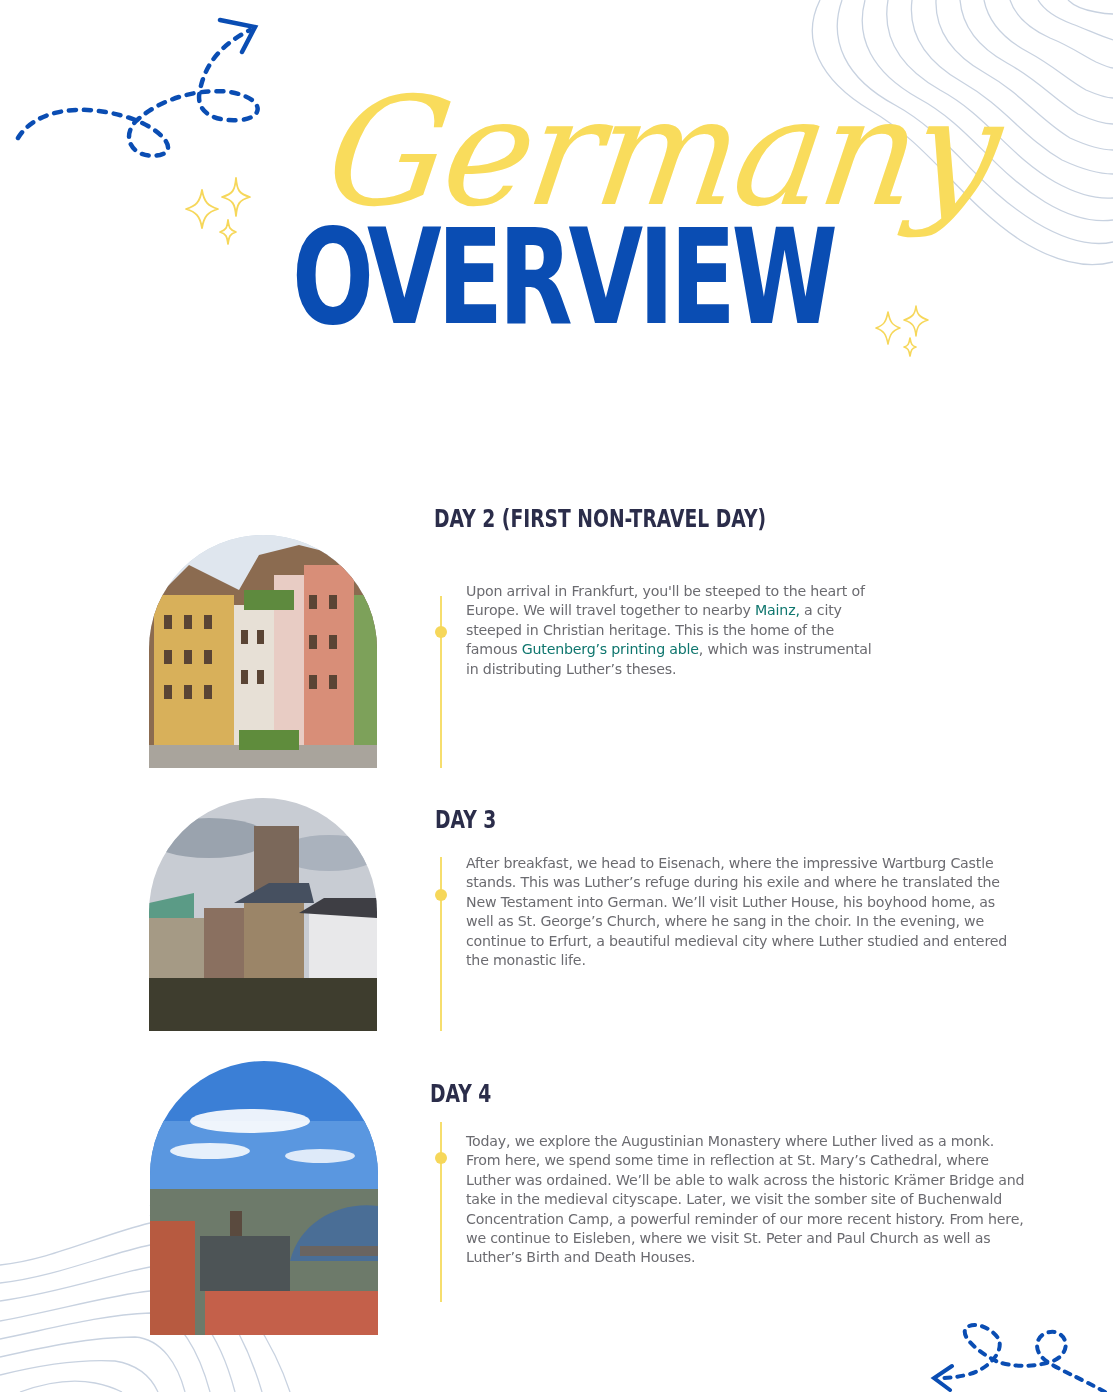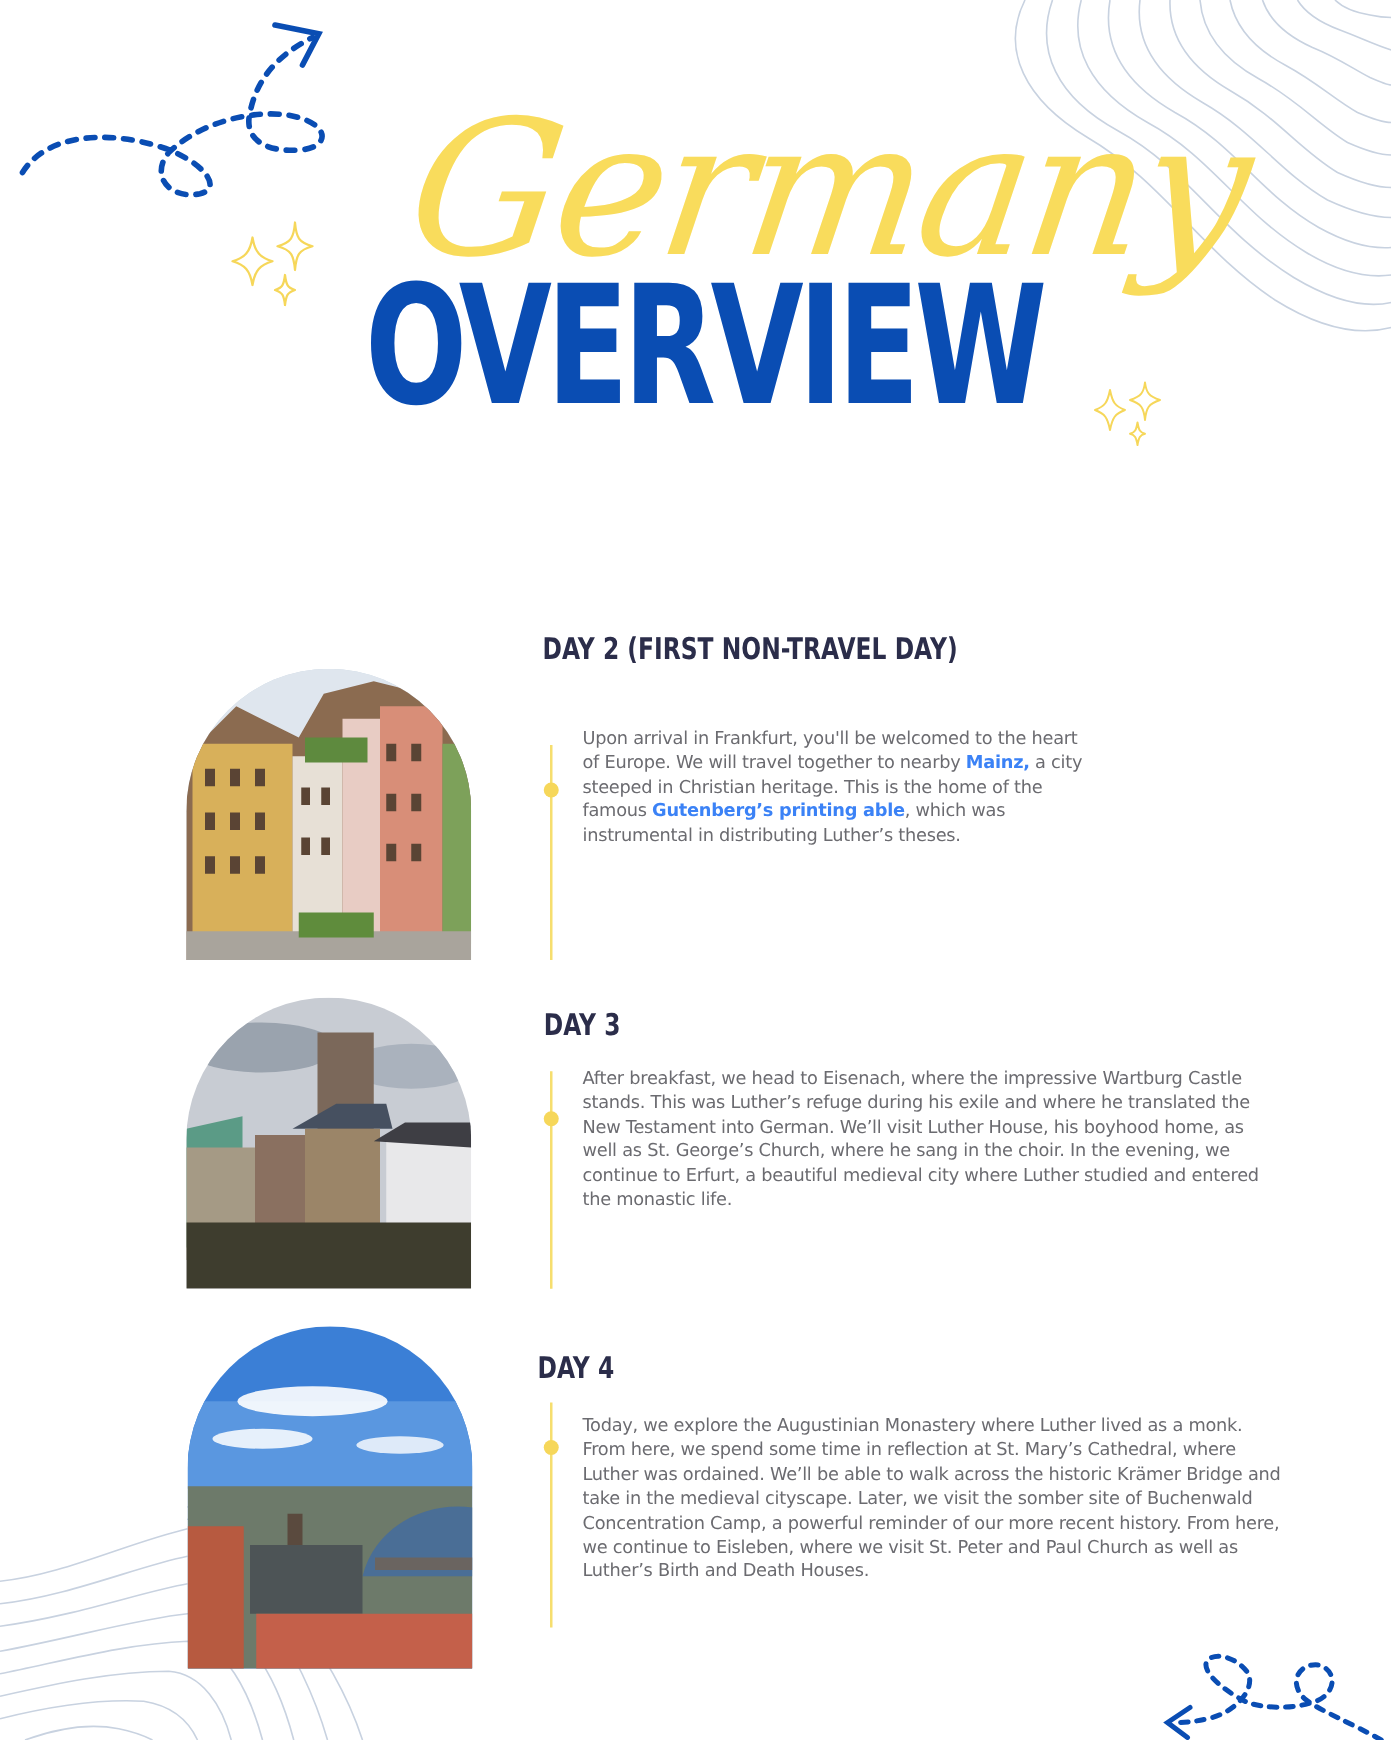--- a/index.html
+++ b/index.html
@@ -36,21 +36,21 @@
   .timeline {
     position: absolute; width: 2px; background: #f6de6e;
   }
   .timeline-dot {
     position: absolute; width: 12px; height: 12px; border-radius: 50%; background: #f6d75a;
   }
   .day-text {
     position: absolute; font-family: "DejaVu Sans", sans-serif; font-size: 14.2px;
     line-height: 19.4px; color: #6b6b70; letter-spacing: -0.2px;
   }
-  .day-text b { color: #3b82f6; font-weight: bold; }
+  .day-text b { color: #0f766e; font-weight: normal; }
 </style>
 </head>
 <body>
 
 <svg class="deco" style="left:800px;top:0;" width="313" height="275" viewBox="0 0 313 275">
   <g fill="none" stroke="#c8d2e0" stroke-width="1.3">
     <path d="M20,0 C0,40 20,80 70,110 C130,145 160,200 220,240 C260,265 290,268 313,262"></path>
     <path d="M42,0 C28,40 45,78 95,105 C150,135 175,185 235,222 C270,243 295,246 313,242"></path>
     <path d="M65,0 C55,38 72,72 118,98 C170,126 192,170 245,202 C275,220 298,222 313,220"></path>
     <path d="M88,0 C82,35 98,66 140,90 C188,116 208,155 255,182 C282,197 300,199 313,198"></path>
@@ -152,21 +152,21 @@
     <rect x="95" y="55" width="50" height="20" fill="#5e8a3e"></rect>
     <rect x="0" y="210" width="228" height="23" fill="#a9a49c"></rect>
     <rect x="90" y="195" width="60" height="20" fill="#5f8c3c"></rect>
   </svg>
 </div>
 
 <div class="timeline" style="left:440px;top:596px;height:172px;"></div>
 <div class="timeline-dot" style="left:435px;top:626px;"></div>
 
 <div class="day-text" style="left:466px;top:582px;width:410px;">
-  <span>Upon arrival in Frankfurt, you'll be welcomed to the heart of Europe. We will travel together to nearby </span><b>Mainz,</b><span> a city steeped in Christian heritage. This is the home of the famous </span><b>Gutenberg’s printing able</b><span>, which was instrumental in distributing Luther’s theses.</span>
+  <span>Upon arrival in Frankfurt, you'll be steeped to the heart of Europe. We will travel together to nearby </span><b>Mainz,</b><span> a city steeped in Christian heritage. This is the home of the famous </span><b>Gutenberg’s printing able</b><span>, which was instrumental in distributing Luther’s theses.</span>
 </div>
 
 <div class="day-heading" style="left:435px;top:806px;">DAY 3</div>
 
 <div class="photo" style="left:149px;top:798px;height:233px;" aria-label="wartburg-castle">
   <svg width="228" height="233" viewBox="0 0 228 233" preserveAspectRatio="none">
     <rect width="228" height="233" fill="#c8ccd3"></rect>
     <ellipse cx="60" cy="40" rx="60" ry="20" fill="#9aa3ae"></ellipse>
     <ellipse cx="180" cy="55" rx="50" ry="18" fill="#aab2bd"></ellipse>
     <rect x="105" y="28" width="45" height="100" fill="#7b685a"></rect>

